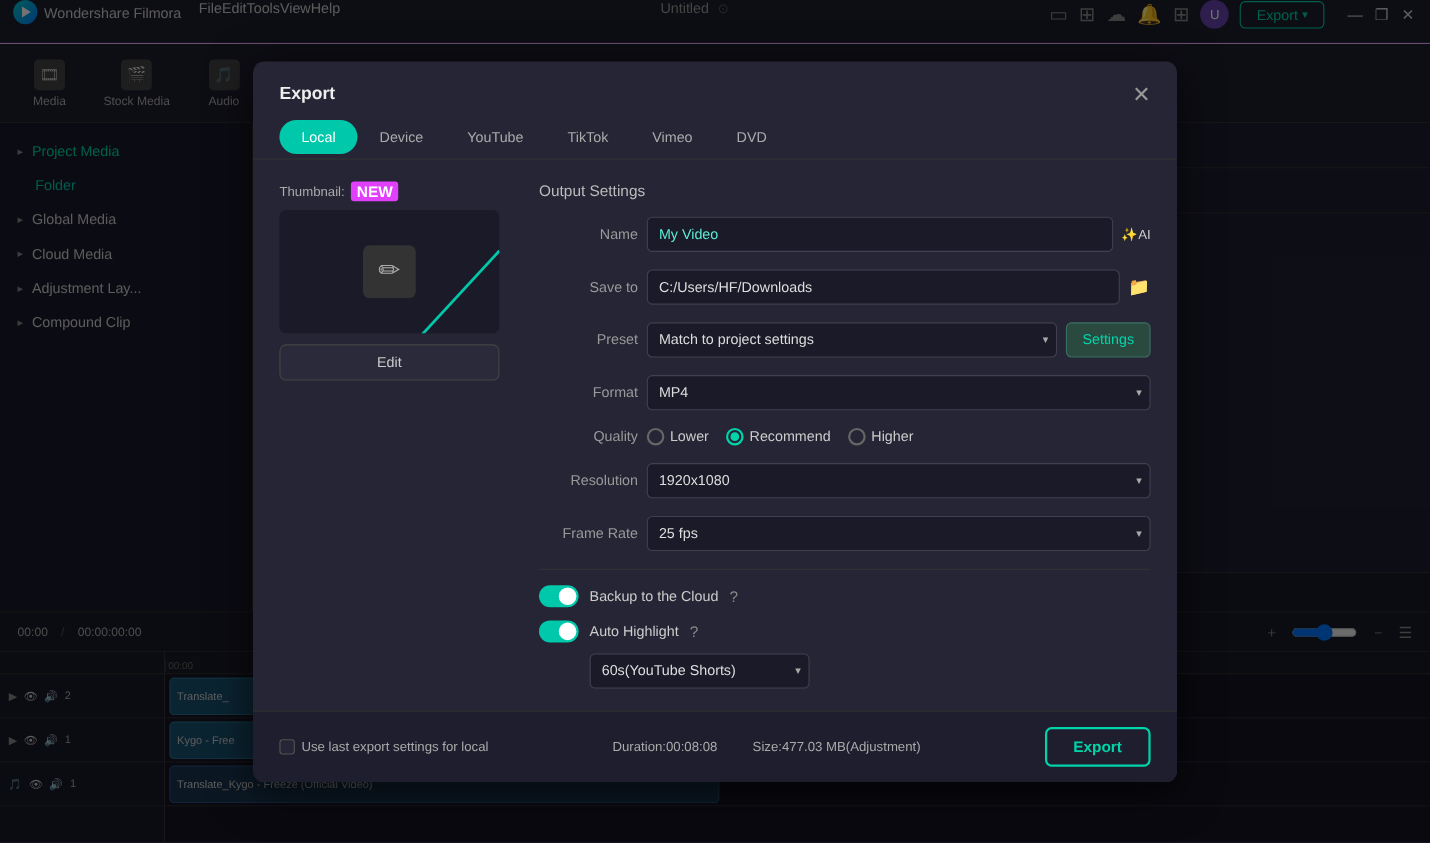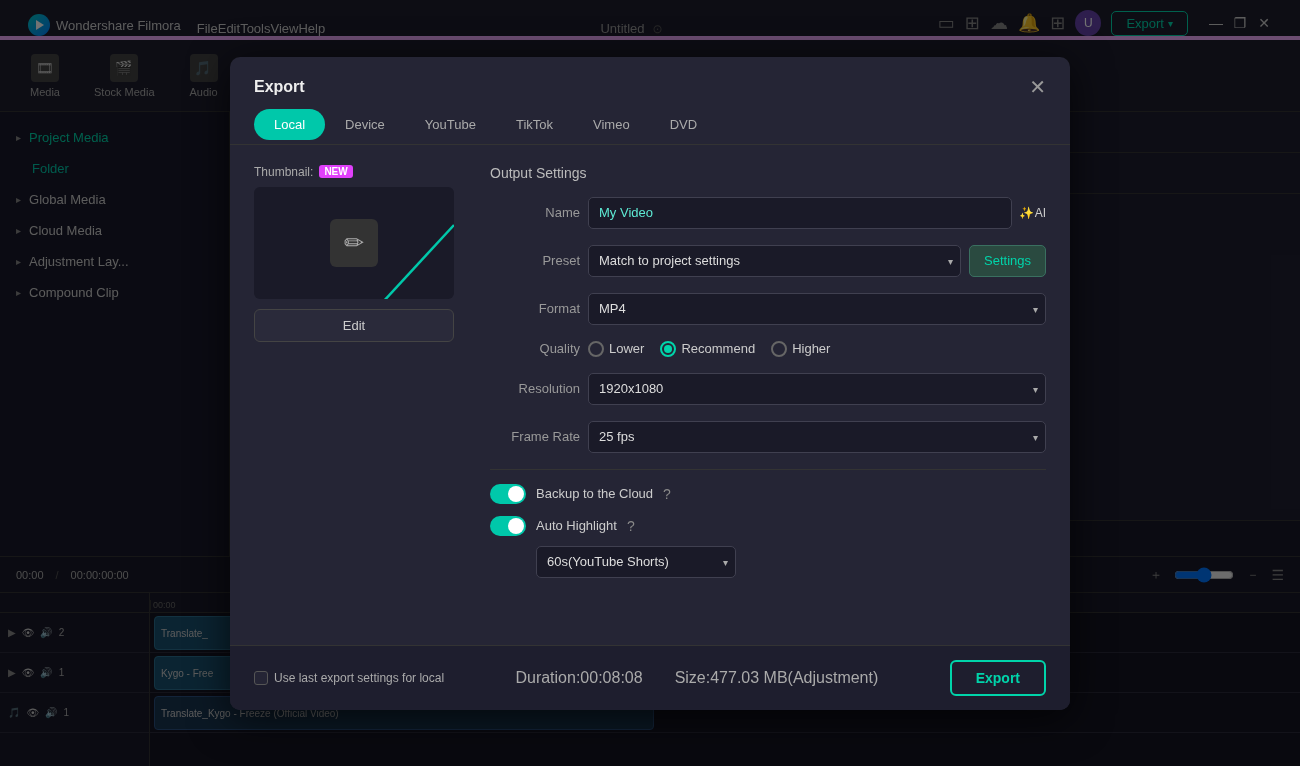--- a/index.html
+++ b/index.html
@@ -1,19 +1,19 @@
 <!DOCTYPE html>
 <html><head>
   <meta charset="utf-8">
   <style>
     * { box-sizing: border-box; margin: 0; padding: 0; }
     body { width: 1300px; height: 766px; background: #1a1a2e; font-family: 'Segoe UI', Arial, sans-serif; overflow: hidden; position: relative; }
 
     
-    .topbar { display: flex; align-items: flex-end; height: 40px; background: #1e1e2e; padding: 0 28px; gap: 16px; border-bottom: 4px solid #f0abfc; }
+    .topbar { display: flex; align-items: flex-start; height: 40px; background: #1e1e2e; padding: 0 12px; gap: 16px; border-bottom: 1px solid #f0abfc; }
     .app-logo { display: flex; align-items: center; gap: 6px; }
     .logo-icon { width: 22px; height: 22px; background: linear-gradient(135deg, #00c8c8, #0080ff); border-radius: 50%; display: flex; align-items: center; justify-content: center; }
     .app-name { color: #ccc; font-size: 13px; }
     .menu-items { display: flex; }
     .menu-item { color: #ccc; font-size: 13px; cursor: pointer; }
     .title-center { flex: 1; display: flex; justify-content: center; align-items: center; gap: 8px; color: #999; font-size: 13px; }
     .topbar-right { display: flex; align-items: center; gap: 10px; }
     .export-btn { background: transparent; border: 1.5px solid #00d4aa; color: #00d4aa; padding: 4px 14px; border-radius: 5px; font-size: 13px; cursor: pointer; display: flex; align-items: center; gap: 4px; }
     .export-btn-arrow { font-size: 10px; }
     .win-controls { display: flex; gap: 8px; margin-left: 10px; }
@@ -58,21 +58,21 @@
     .dialog-title { color: #eee; font-size: 16px; font-weight: 600; }
     .dialog-close { color: #999; font-size: 20px; cursor: pointer; background: none; border: none; }
     .dialog-tabs { display: flex; gap: 0; padding: 0 24px 0; border-bottom: 1px solid #333; }
     .dialog-tab { padding: 8px 20px; color: #aaa; font-size: 13px; cursor: pointer; border-radius: 20px; margin-bottom: 4px; }
     .dialog-tab.active { background: #00c8aa; color: #fff; }
     .dialog-body { display: flex; padding: 20px 24px; gap: 36px; min-height: 500px; }
 
     
     .thumbnail-panel { width: 200px; flex-shrink: 0; }
     .thumbnail-label { color: #aaa; font-size: 12px; margin-bottom: 8px; display: flex; align-items: center; gap: 6px; }
-    .new-badge { background: #e040fb; color: #fff; font-size: 10px; padding: 1px 5px; border-radius: 3px; font-weight: bold; }
+    .new-badge { background: #e040fb; color: #fff; font-size: 14px; padding: 1px 5px; border-radius: 3px; font-weight: bold; }
     .thumbnail-preview { width: 200px; height: 112px; background: #1a1a28; border-radius: 6px; display: flex; align-items: center; justify-content: center; position: relative; overflow: hidden; }
     .thumb-icon { width: 48px; height: 48px; background: #333; border-radius: 6px; display: flex; align-items: center; justify-content: center; color: #aaa; font-size: 24px; }
     .thumb-text { color: #666; font-size: 10px; margin-top: 6px; position: absolute; bottom: 8px; left: 0; right: 0; text-align: center; }
     .edit-btn { width: 100%; margin-top: 10px; padding: 8px; background: #2a2a3a; border: 1px solid #444; color: #ccc; border-radius: 6px; font-size: 13px; cursor: pointer; }
 
     
     .settings-panel { flex: 1; }
     .output-title { color: #bbb; font-size: 14px; margin-bottom: 16px; }
     .form-row { display: flex; align-items: center; margin-bottom: 16px; gap: 8px; }
     .form-label { width: 90px; color: #999; font-size: 13px; text-align: right; flex-shrink: 0; }
@@ -94,21 +94,21 @@
     .toggle-row { display: flex; align-items: center; gap: 10px; padding: 6px 0; }
     .toggle { width: 36px; height: 20px; border-radius: 10px; background: #00c8aa; position: relative; cursor: pointer; flex-shrink: 0; }
     .toggle-knob { width: 16px; height: 16px; border-radius: 50%; background: #fff; position: absolute; top: 2px; right: 2px; }
     .toggle-label { color: #ccc; font-size: 13px; }
     .help-icon { color: #888; font-size: 14px; cursor: pointer; }
     .dialog-footer { display: flex; align-items: center; justify-content: space-between; padding: 14px 24px; border-top: 1px solid #333; background: #1e1e2e; }
     .footer-left { display: flex; align-items: center; gap: 8px; }
     .checkbox-wrap { display: flex; align-items: center; gap: 6px; }
     .custom-checkbox { width: 14px; height: 14px; border: 1.5px solid #555; border-radius: 3px; background: #252535; cursor: pointer; }
     .footer-label { color: #aaa; font-size: 12px; }
-    .footer-info { display: flex; align-items: center; gap: 32px; color: #aaa; font-size: 16px; }
+    .footer-info { display: flex; align-items: center; gap: 32px; color: #aaa; font-size: 12px; }
     .export-action-btn { background: transparent; border: 2px solid #00d4aa; color: #00d4aa; border-radius: 6px; padding: 8px 24px; font-size: 14px; font-weight: 600; cursor: pointer; }
 
     
     .ruler { height: 20px; background: #1a1a28; border-bottom: 1px solid #333; display: flex; align-items: flex-end; padding-bottom: 2px; overflow: hidden; }
     .ruler-mark { color: #666; font-size: 9px; padding: 0 0 0 2px; width: 80px; flex-shrink: 0; border-left: 1px solid #333; }
   </style>
 </head>
 <body>
 
 <div class="topbar">
@@ -333,20 +333,27 @@
         <div class="output-title">Output Settings</div>
 
         <div class="form-row">
           <div class="form-label">Name</div>
           <div class="name-input-wrap">
             <input type="text" style="background: transparent; border: none; color: #5eead4; font-size: 13px; outline: none; width: 100%;" value="My Video">
           </div>
           <span class="ai-icon">✨AI</span>
         </div>
 
+        <div class="form-row">
+          <div class="form-label">Save to</div>
+          <div class="path-input">
+            <span style="flex:1;">C:/Users/HF/Downloads</span>
+          </div>
+          <span class="folder-icon">📁</span>
+        </div>
 
         <div class="form-row">
           <div class="form-label">Preset</div>
           <div class="select-wrap">
             <select class="styled-select">
               <option>Match to project settings</option>
             </select>
             <span class="select-arrow">▾</span>
           </div>
           <button class="settings-btn">Settings</button>

